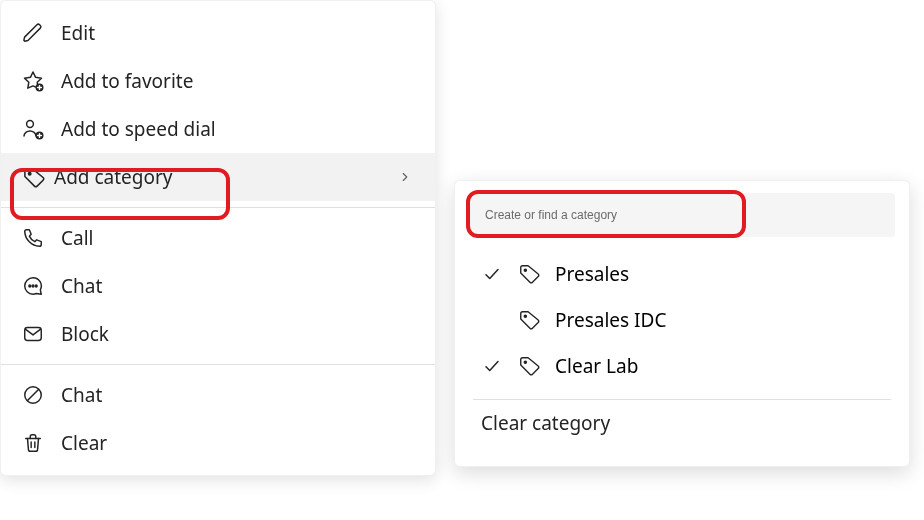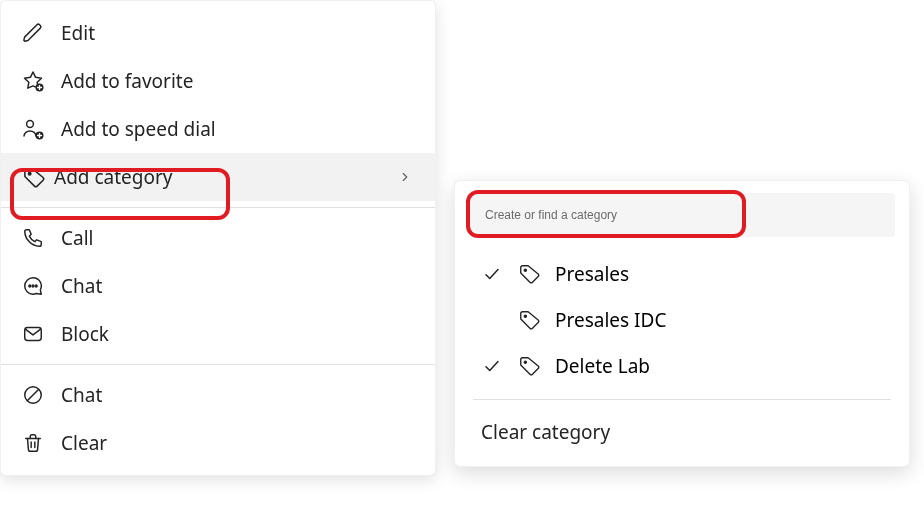--- a/index.html
+++ b/index.html
@@ -143,21 +143,20 @@
     color: #000000;
   }
 
   .submenu-sep {
     height: 1px;
     background: #e0e0e0;
     margin: 10px 4px;
   }
   .clear-row {
     display: flex;
-    align-items: center;
     height: 44px;
     padding: 0 12px;
     cursor: pointer;
     font-size: 19px;
     color: #242424;
   }
 
   svg { display: block; }
 </style>
 </head>
@@ -311,21 +310,21 @@
         <svg width="18" height="18" viewBox="0 0 24 24" fill="none" stroke="currentColor" stroke-width="2" stroke-linecap="round" stroke-linejoin="round">
             <polyline points="4 13 9 18 20 6"></polyline>
           </svg>
       </span>
       <span class="tag">
         <svg width="22" height="22" viewBox="0 0 24 24" fill="none" stroke="currentColor" stroke-width="1.5" stroke-linecap="round" stroke-linejoin="round">
           <path d="M11 3H5a2 2 0 0 0-2 2v6l10 10a2 2 0 0 0 2.8 0l6.2-6.2a2 2 0 0 0 0-2.8L11 3z"></path>
           <circle cx="8" cy="8" r="1.2" fill="currentColor"></circle>
         </svg>
       </span>
-      <span class="cat-label">Delete Lab</span>
+      <span class="cat-label">Clear Lab</span>
     </div>
 
   </div>
 
   <div class="submenu-sep"></div>
 
   <div class="clear-row">
     <span>Clear category</span>
   </div>
 

